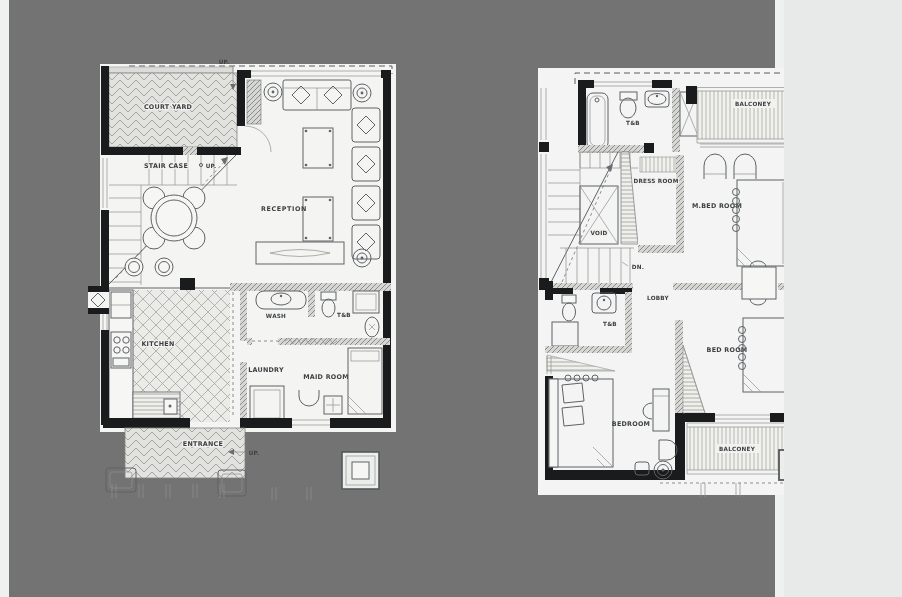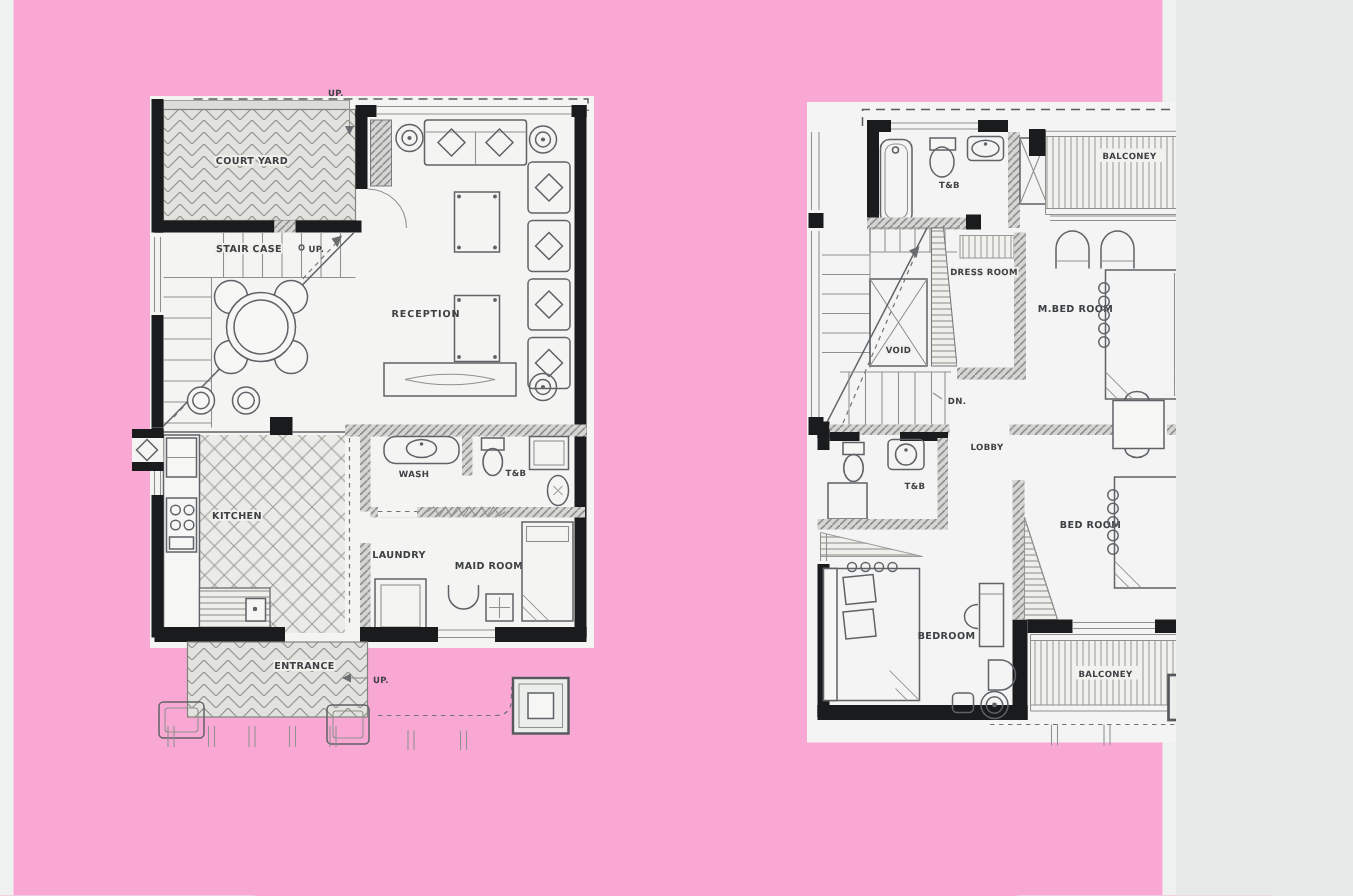--- a/index.html
+++ b/index.html
@@ -1,16 +1,16 @@
 <!DOCTYPE html>
 <html><head>
 <meta charset="utf-8">
 <style>
   html,body{margin:0;padding:0;background:#e8eaea;}
-  .stage{position:relative;width:784px;height:597px;background:#f9a8d4;overflow:hidden;
+  .stage{position:relative;width:784px;height:597px;background:#737373;overflow:hidden;
          font-family:"DejaVu Sans",sans-serif;}
   .edge{position:absolute;top:0;width:9px;height:597px;background:#eff1f1;}
   .edge.l{left:0}.edge.r{right:0}
   svg{position:absolute;left:0;top:0;}
   
   .wall{fill:#1a1b1d;stroke:none}
   .ln{fill:none;stroke:#5f6266;stroke-width:1}
   .ln2{fill:none;stroke:#8f918e;stroke-width:.7}
   .furn{fill:#f6f6f4;stroke:#5f6266;stroke-width:1}
   .furno{fill:none;stroke:#5f6266;stroke-width:1}

